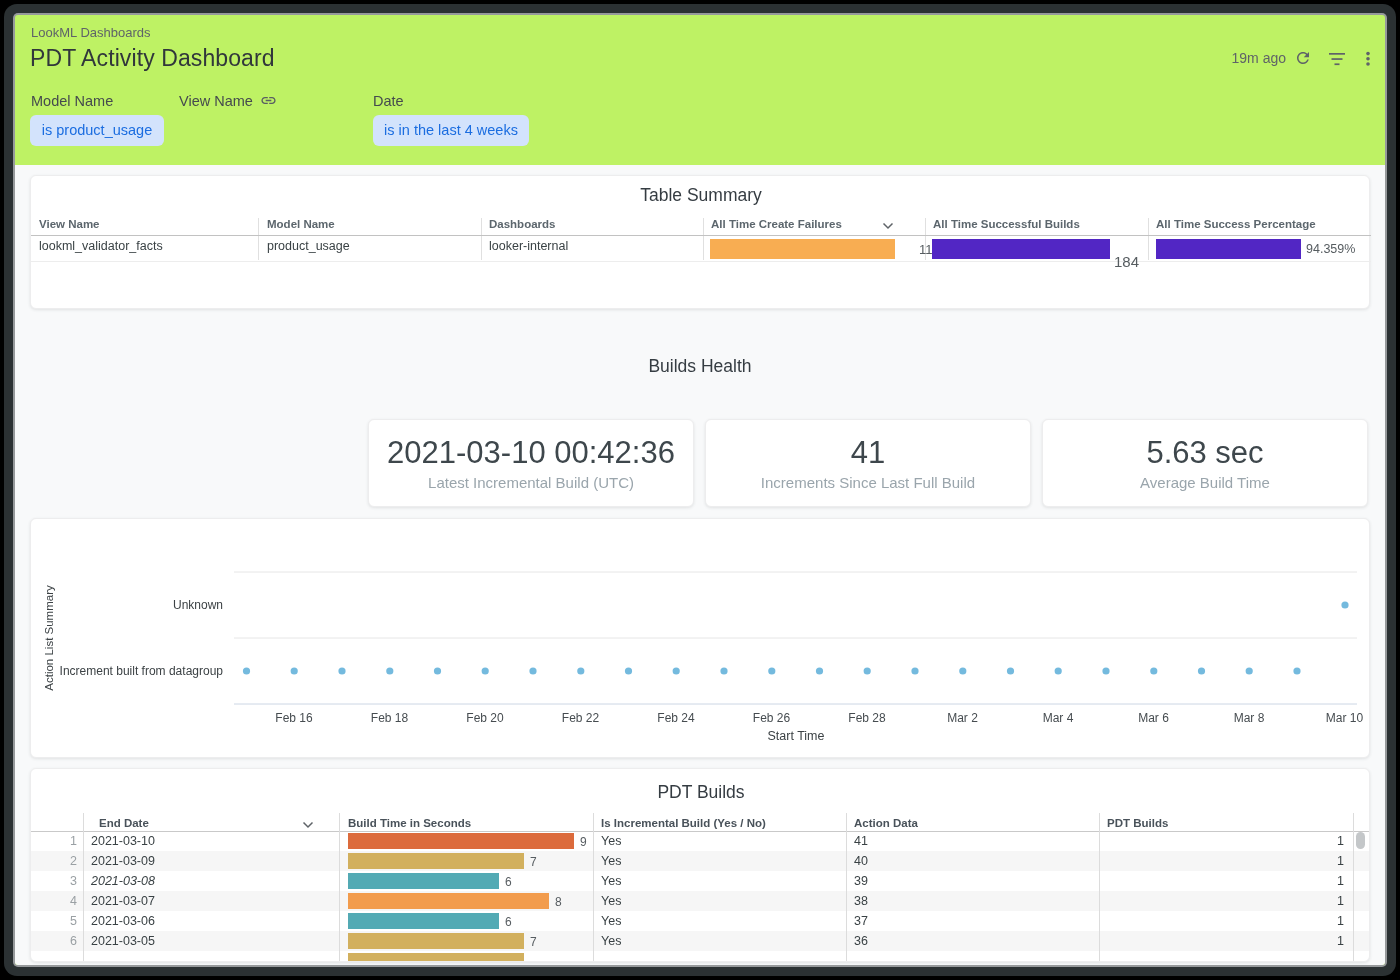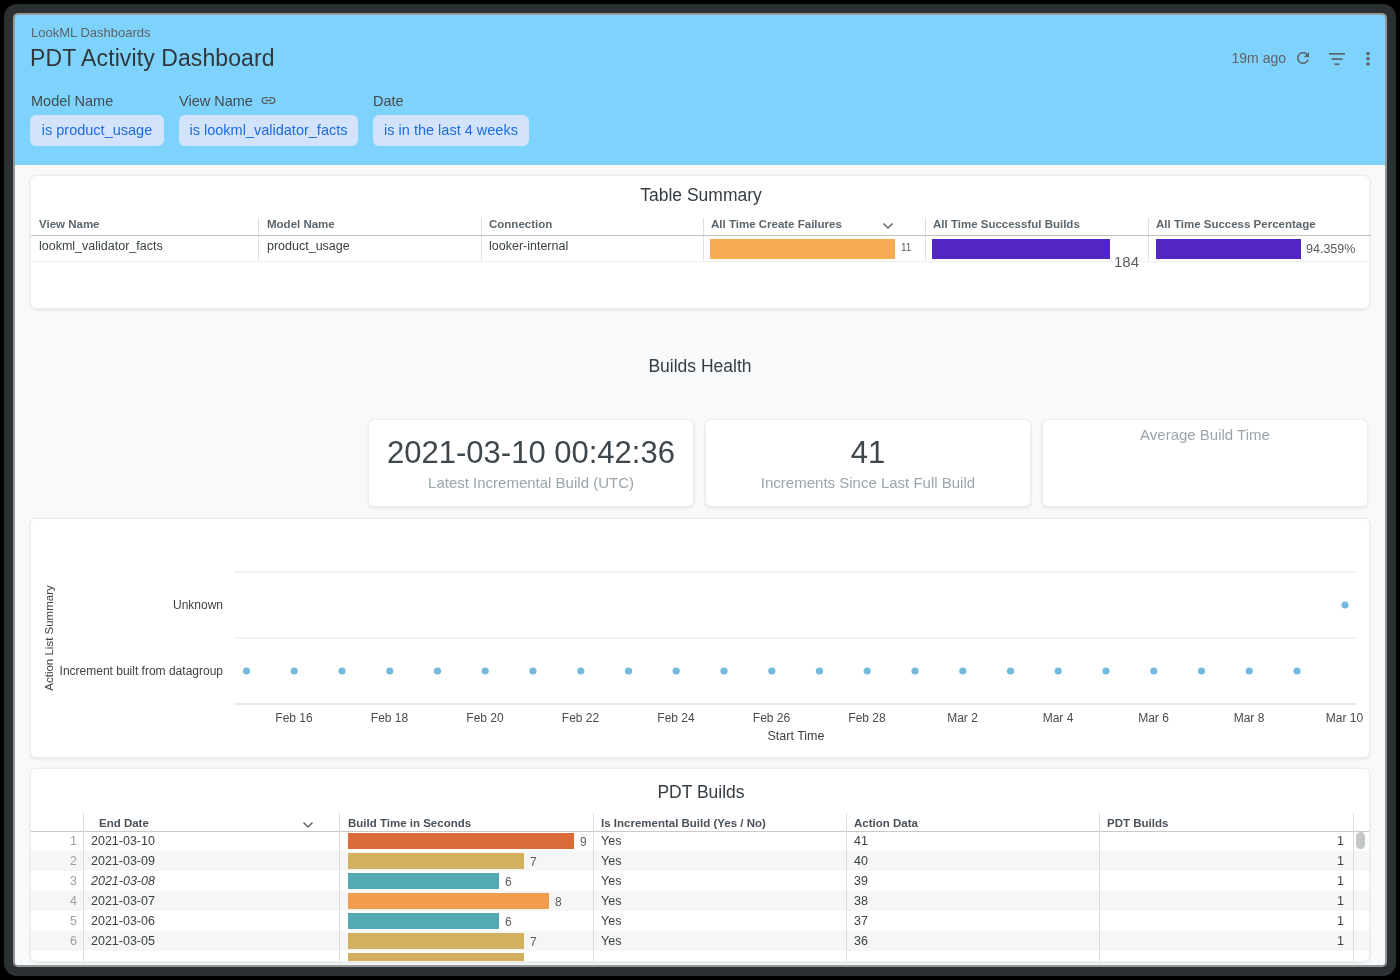--- a/index.html
+++ b/index.html
@@ -1,19 +1,19 @@
 <!DOCTYPE html>
 <html><head>
 <meta charset="utf-8">
 <style>
   * { margin:0; padding:0; box-sizing:border-box; }
   html,body { width:1400px; height:980px; background:#000; font-family:"Liberation Sans", sans-serif; overflow:hidden; }
   .abs { position:absolute; }
   .frame { position:absolute; left:4px; top:4px; width:1392px; height:972px; background:#2b3133; border-radius:13px; }
-  .page { position:absolute; left:15px; top:15px; width:1370px; height:950px; background:#7dd3fc; border-radius:3px; box-shadow:0 0 0 2px #96999b; overflow:hidden; }
+  .page { position:absolute; left:15px; top:15px; width:1370px; height:950px; background:#bef264; border-radius:3px; box-shadow:0 0 0 2px #96999b; overflow:hidden; }
   .dash { position:absolute; left:0; top:150px; width:1370px; height:800px; background:#f8f9fa; }
   .card { position:absolute; background:#fff; border-radius:6px; border:1px solid #ededee; box-shadow:0 1px 3px rgba(60,64,67,.12); }
   .crumb { left:16px; top:11px; font-size:13px; line-height:13px; color:#5f6368; }
   .title { left:15px; top:31px; font-size:23px; line-height:25px; color:#31373b; letter-spacing:0.1px; }
   .ago { right:99px; top:36px; font-size:14px; line-height:14px; color:#5f6368; }
   .flabel { top:79px; font-size:14.5px; line-height:14.5px; color:#454a4e; }
   .chip { top:100px; height:31px; border-radius:6px; background:#d3e3fc; color:#1b6de0; font-size:14.5px; text-align:center; line-height:31px; }
   .sectitle { position:absolute; left:0; width:1370px; text-align:center; font-size:17.5px; color:#353c42; }
   .th { font-size:11.5px; font-weight:bold; color:#5c666d; letter-spacing:0; }
   .td { font-size:12.5px; color:#3a4245; }
@@ -47,69 +47,69 @@
     <circle cx="4" cy="13" r="1.8" fill="#5f6368"></circle>
   </svg>
 
   <div class="abs flabel" style="left:16px;">Model Name</div>
   <div class="abs flabel" style="left:164px;">View Name</div>
   <svg class="abs" style="left:245px; top:77px;" width="17" height="17" viewBox="0 0 24 24">
     <path fill="#5a5f63" d="M3.9,12c0-1.71,1.39-3.1,3.1-3.1h4V7H7c-2.76,0-5,2.24-5,5s2.24,5,5,5h4v-1.9H7 C5.29,15.1,3.9,13.71,3.9,12z M8,13h8v-2H8V13z M17,7h-4v1.9h4c1.71,0,3.1,1.39,3.1,3.1s-1.39,3.1-3.1,3.1h-4V17h4c2.76,0,5-2.24,5-5 S19.76,7,17,7z"></path>
   </svg>
   <div class="abs flabel" style="left:358px;">Date</div>
   <div class="abs chip" style="left:15px; width:134px;">is product_usage</div>
-  <div class="abs chip" style="left:164px; width:179px;">is lookml_validator_facts</div>
   <div class="abs chip" style="left:358px; width:156px;">is in the last 4 weeks</div>
 
   <div class="dash"></div>
 
   <div class="card" style="left:15px; top:160px; width:1340px; height:134px;">
     <div class="sectitle" style="top:9px; width:1340px;">Table Summary</div>
 
     <div class="abs" style="left:0; top:40px; width:1340px; height:20px;">
       <div class="abs th" style="left:8px; top:2px;">View Name</div>
       <div class="abs th" style="left:236px; top:2px;">Model Name</div>
-      <div class="abs th" style="left:458px; top:2px;">Connection</div>
+      <div class="abs th" style="left:458px; top:2px;">Dashboards</div>
       <div class="abs th" style="left:680px; top:2px;">All Time Create Failures</div>
       <svg class="abs" style="left:851px; top:6px;" width="12" height="8" viewBox="0 0 12 8">
           <path d="M1.5 1.5 L6 6 L10.5 1.5" fill="none" stroke="#5f6368" stroke-width="1.5"></path>
         </svg>
       <div class="abs th" style="left:902px; top:2px;">All Time Successful Builds</div>
       <div class="abs th" style="left:1125px; top:2px;">All Time Success Percentage</div>
     </div>
     <div class="abs" style="left:227px; top:42px; width:1px; height:42px; background:#e0e0e0;"></div>
     <div class="abs" style="left:450px; top:42px; width:1px; height:42px; background:#e0e0e0;"></div>
     <div class="abs" style="left:672px; top:42px; width:1px; height:42px; background:#e0e0e0;"></div>
     <div class="abs" style="left:894px; top:42px; width:1px; height:42px; background:#e0e0e0;"></div>
     <div class="abs" style="left:1117px; top:42px; width:1px; height:42px; background:#e0e0e0;"></div>
     <div class="abs" style="left:0; top:59px; width:1340px; height:1px; background:#c2c2c2;"></div>
     <div class="abs" style="left:0; top:85px; width:1340px; height:1px; background:#ededed;"></div>
 
     <div class="abs td" style="left:8px; top:63px;">lookml_validator_facts</div>
     <div class="abs td" style="left:236px; top:63px;">product_usage</div>
     <div class="abs td" style="left:458px; top:63px;">looker-internal</div>
     <div class="abs" style="left:679px; top:63px; width:185px; height:20px; background:#f8ad52;"></div>
-    <div class="abs td" style="left:870px; top:66px; font-size:10px; color:#565c60;">11</div>
+    <div class="abs td" style="left:888px; top:66px; font-size:13px; color:#565c60;">11</div>
     <div class="abs" style="left:901px; top:63px; width:178px; height:20px; background:#5226c4;"></div>
     <div class="abs td" style="left:1083px; top:77px; font-size:15px; color:#565c60;">184</div>
     <div class="abs" style="left:1125px; top:63px; width:145px; height:20px; background:#5226c4;"></div>
     <div class="abs td" style="left:1275px; top:66px; font-size:12.5px; color:#565c60;">94.359%</div>
   </div>
 
   <div class="sectitle" style="top:341px;">Builds Health</div>
 
   <div class="card kpi" style="left:353px; top:404px;">
     <div class="v">2021-03-10 00:42:36</div>
     <div class="l">Latest Incremental Build (UTC)</div>
   </div>
   <div class="card kpi" style="left:690px; top:404px;">
     <div class="v">41</div>
     <div class="l">Increments Since Last Full Build</div>
   </div>
   <div class="card kpi" style="left:1027px; top:404px;">
+    <div class="v">5.63 sec</div>
     <div class="l">Average Build Time</div>
   </div>
 
   <div class="card" style="left:15px; top:503px; width:1340px; height:240px;">
     <svg class="abs" style="left:0; top:0;" width="1340" height="240" viewBox="0 0 1340 240">
       <line x1="203" y1="53" x2="1326" y2="53" stroke="#e6e6e6" stroke-width="1"></line>
       <line x1="203" y1="119" x2="1326" y2="119" stroke="#e6e6e6" stroke-width="1"></line>
       <line x1="203" y1="185" x2="1326" y2="185" stroke="#ccd6e4" stroke-width="1"></line>
       <g fill="#74bade">
       <circle cx="215.5" cy="152" r="3.6"></circle>

